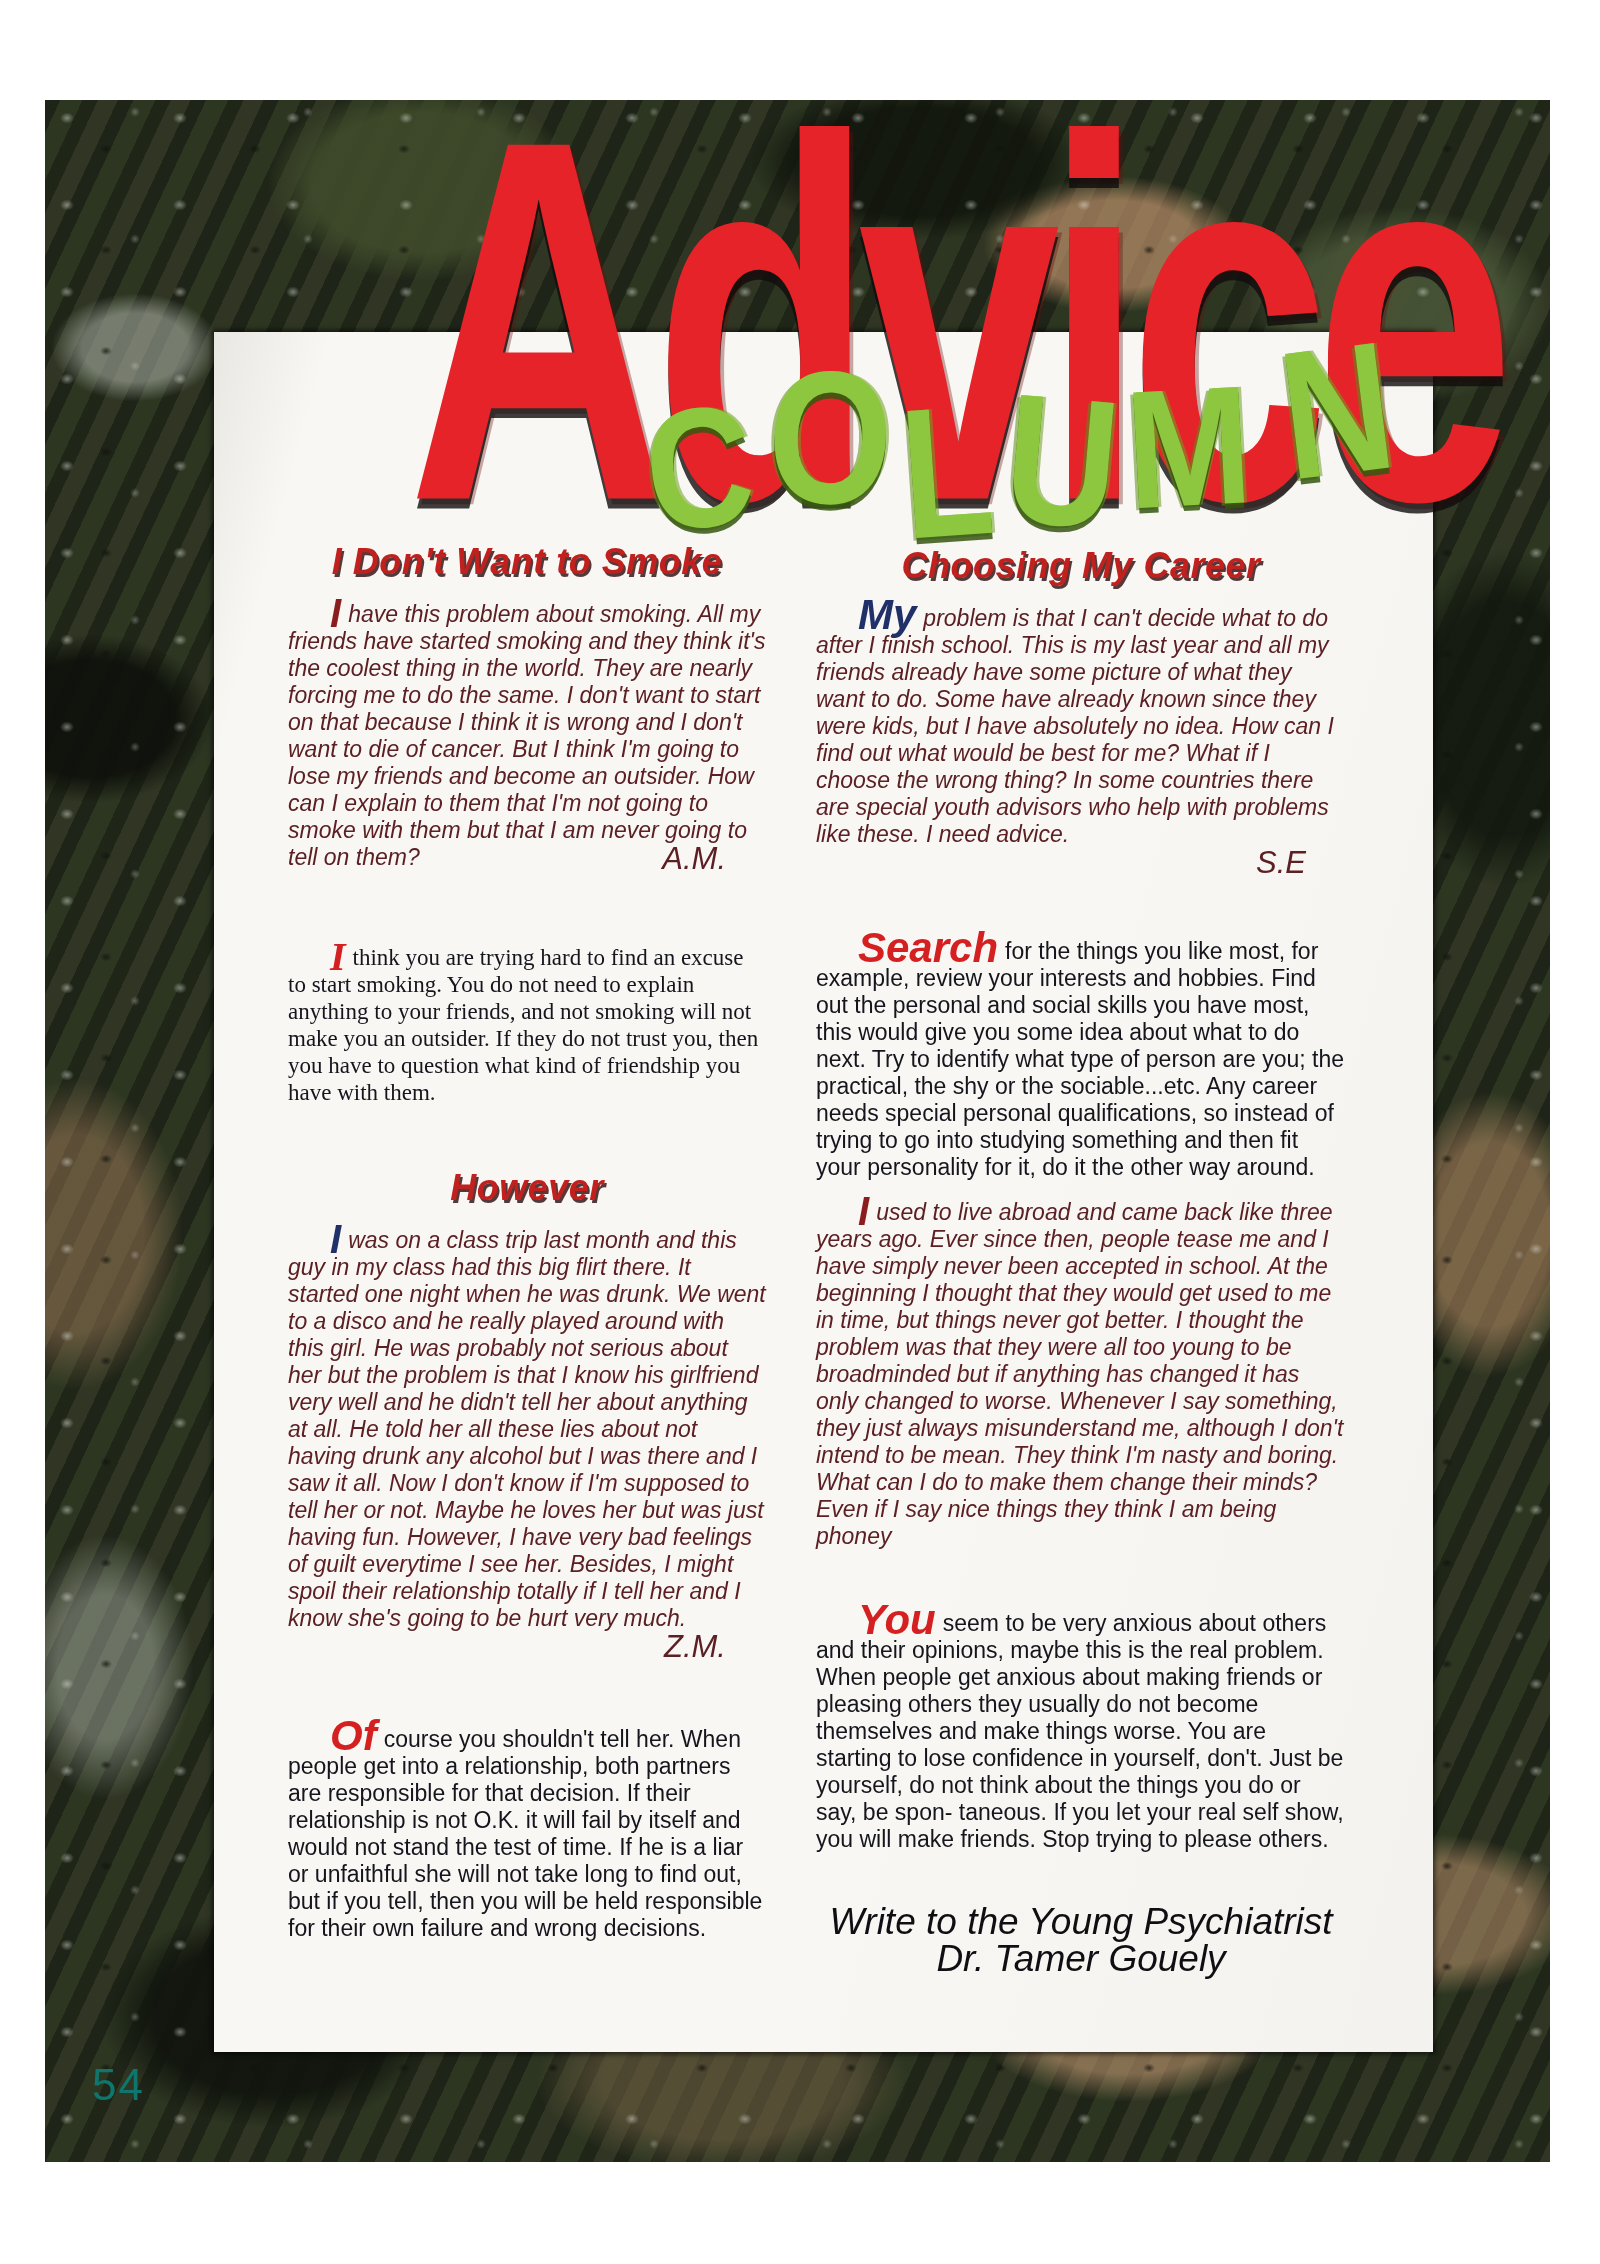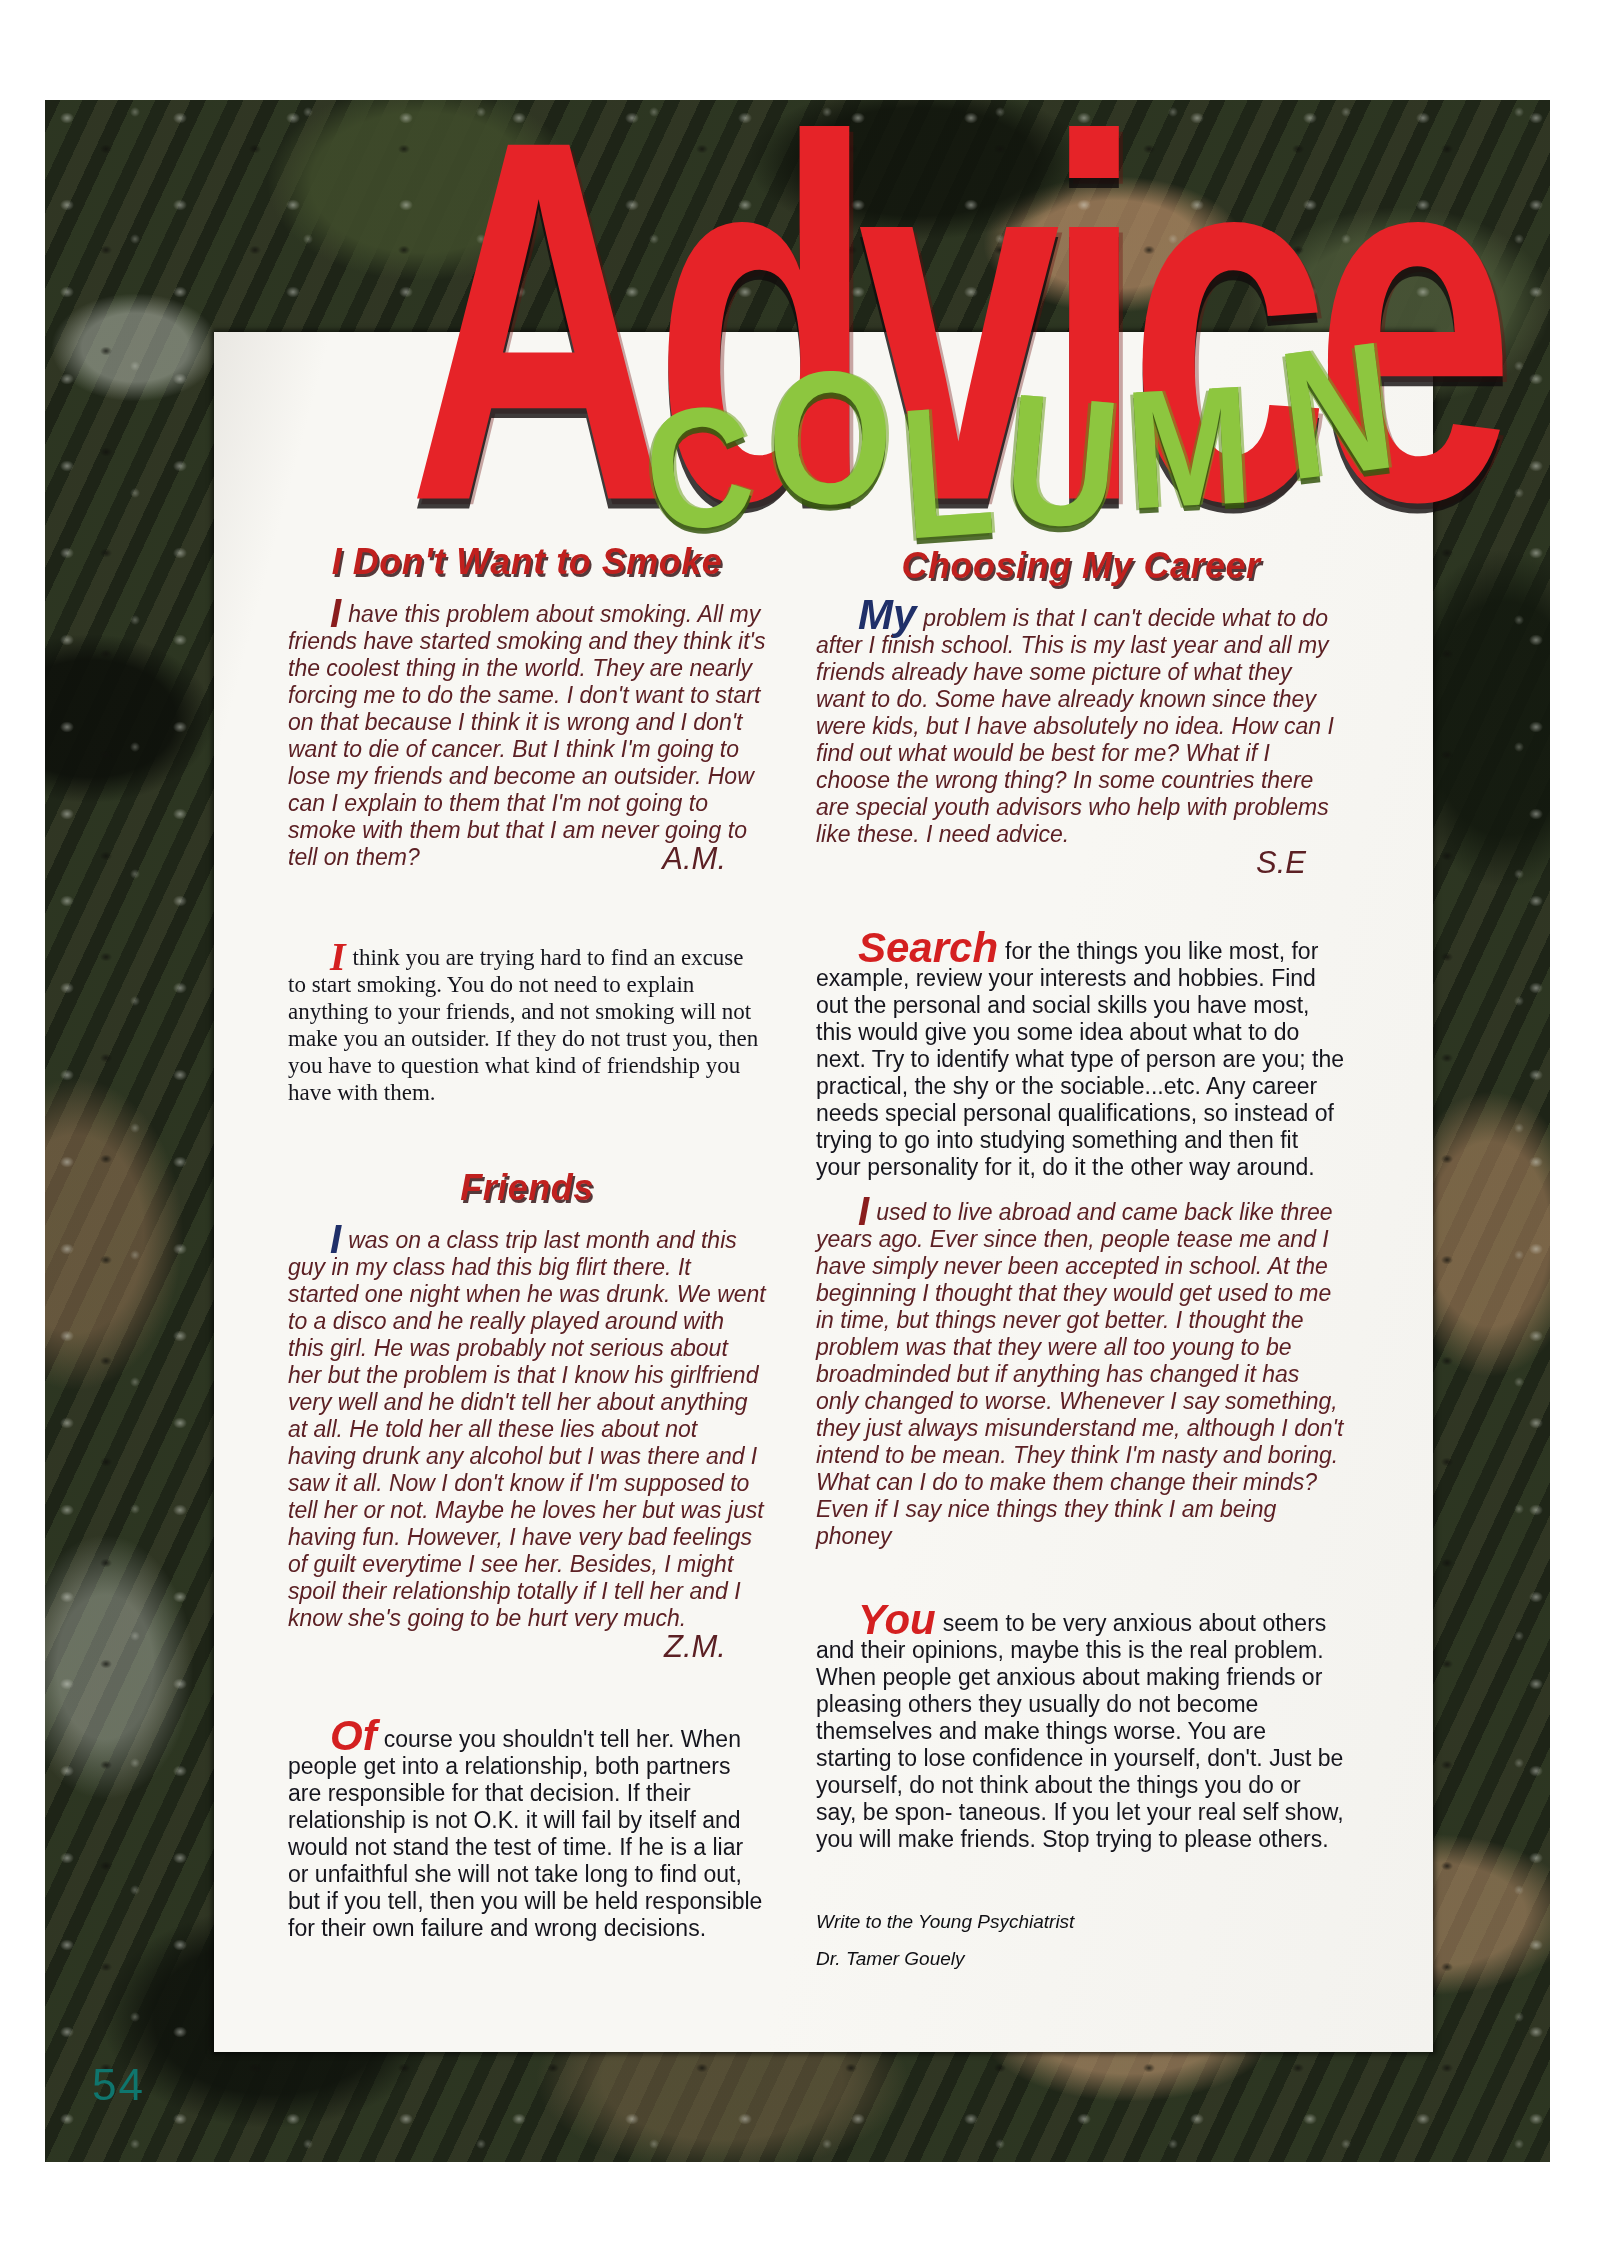--- a/index.html
+++ b/index.html
@@ -79,21 +79,21 @@
   .letter-p{font-style:italic;color:#5c2024;}
   .reply-p{color:#15151d;}
   .lead{font-weight:bold;font-style:italic;line-height:0;padding-right:7px;}
   .lead-big{font-size:40px;vertical-align:-5px;}
   .lead-word{font-size:42px;vertical-align:-3px;}
   .lead-red{color:#d42020;}
   .lead-navy{color:#203069;}
   .lead-maroon{color:#8a1d1d;}
   .sig{font-style:italic;font-size:31px;line-height:30px;color:#5c2024;
        text-align:right;padding-right:40px;}
-  .credit{font-style:italic;font-size:19px;line-height:37px;color:#0f0f13;text-align:left;}
+  .credit{font-style:italic;font-size:37px;line-height:37px;color:#0f0f13;text-align:center;}
   .page-num{
     position:absolute;left:92px;top:2060px;z-index:3;
     font-size:44px;color:#0f766e;letter-spacing:2px;
   }
   
   .mt18{margin-top:18px;} .mt36{margin-top:36px;} .mt60{margin-top:60px;}
   .mt70{margin-top:70px;font-family:Liberation Serif, serif;} .mt120{margin-top:64px;} .mt50{margin-top:50px;}
   .sig-pull{margin-top:-27px;}
 </style>
 </head>
@@ -110,21 +110,21 @@
 <span class="ovl" id="ovl-m">M</span>
 <span class="ovl" id="ovl-n">N</span>
 
 <div class="col col-left">
   <div class="sec-h">I Don't Want to Smoke</div>
   <p class="body-p letter-p mt18"><span class="lead lead-big lead-maroon">I</span><span>have this problem about smoking. All my friends have started smoking and they think it's the coolest thing in the world. They are nearly forcing me to do the same. I don't want to start on that because I think it is wrong and I don't want to die of cancer. But I think I'm going to lose my friends and become an outsider. How can I explain to them that I'm not going to smoke with them but that I am never going to tell on them?</span></p>
   <div class="sig sig-pull">A.M.</div>
 
   <p class="body-p reply-p mt70"><span class="lead lead-big lead-red">I</span><span>think you are trying hard to find an excuse to start smoking. You do not need to explain anything to your friends, and not smoking will not make you an outsider. If they do not trust you, then you have to question what kind of friendship you have with them.</span></p>
 
-  <div class="sec-h mt60">Friends</div>
+  <div class="sec-h mt60">However</div>
   <p class="body-p letter-p mt18"><span class="lead lead-big lead-navy">I</span><span>was on a class trip last month and this guy in my class had this big flirt there. It started one night when he was drunk. We went to a disco and he really played around with this girl. He was probably not serious about her but the problem is that I know his girlfriend very well and he didn't tell her about anything at all. He told her all these lies about not having drunk any alcohol but I was there and I saw it all. Now I don't know if I'm supposed to tell her or not. Maybe he loves her but was just having fun. However, I have very bad feelings of guilt everytime I see her. Besides, I might spoil their relationship totally if I tell her and I know she's going to be hurt very much.</span></p>
   <div class="sig">Z.M.</div>
 
   <p class="body-p reply-p mt120"><span class="lead lead-word lead-red">Of</span><span>course you shouldn't tell her. When people get into a relationship, both partners are responsible for that decision. If their relationship is not O.K. it will fail by itself and would not stand the test of time. If he is a liar or unfaithful she will not take long to find out, but if you tell, then you will be held responsible for their own failure and wrong decisions.</span></p>
 </div>
 
 <div class="col col-right">
   <div class="sec-h">Choosing My Career</div>
   <p class="body-p letter-p mt18"><span class="lead lead-word lead-navy">My</span><span>problem is that I can't decide what to do after I finish school. This is my last year and all my friends already have some picture of what they want to do. Some have already known since they were kids, but I have absolutely no idea. How can I find out what would be best for me? What if I choose the wrong thing? In some countries there are special youth advisors who help with problems like these. I need advice.</span></p>
   <div class="sig">S.E</div>

